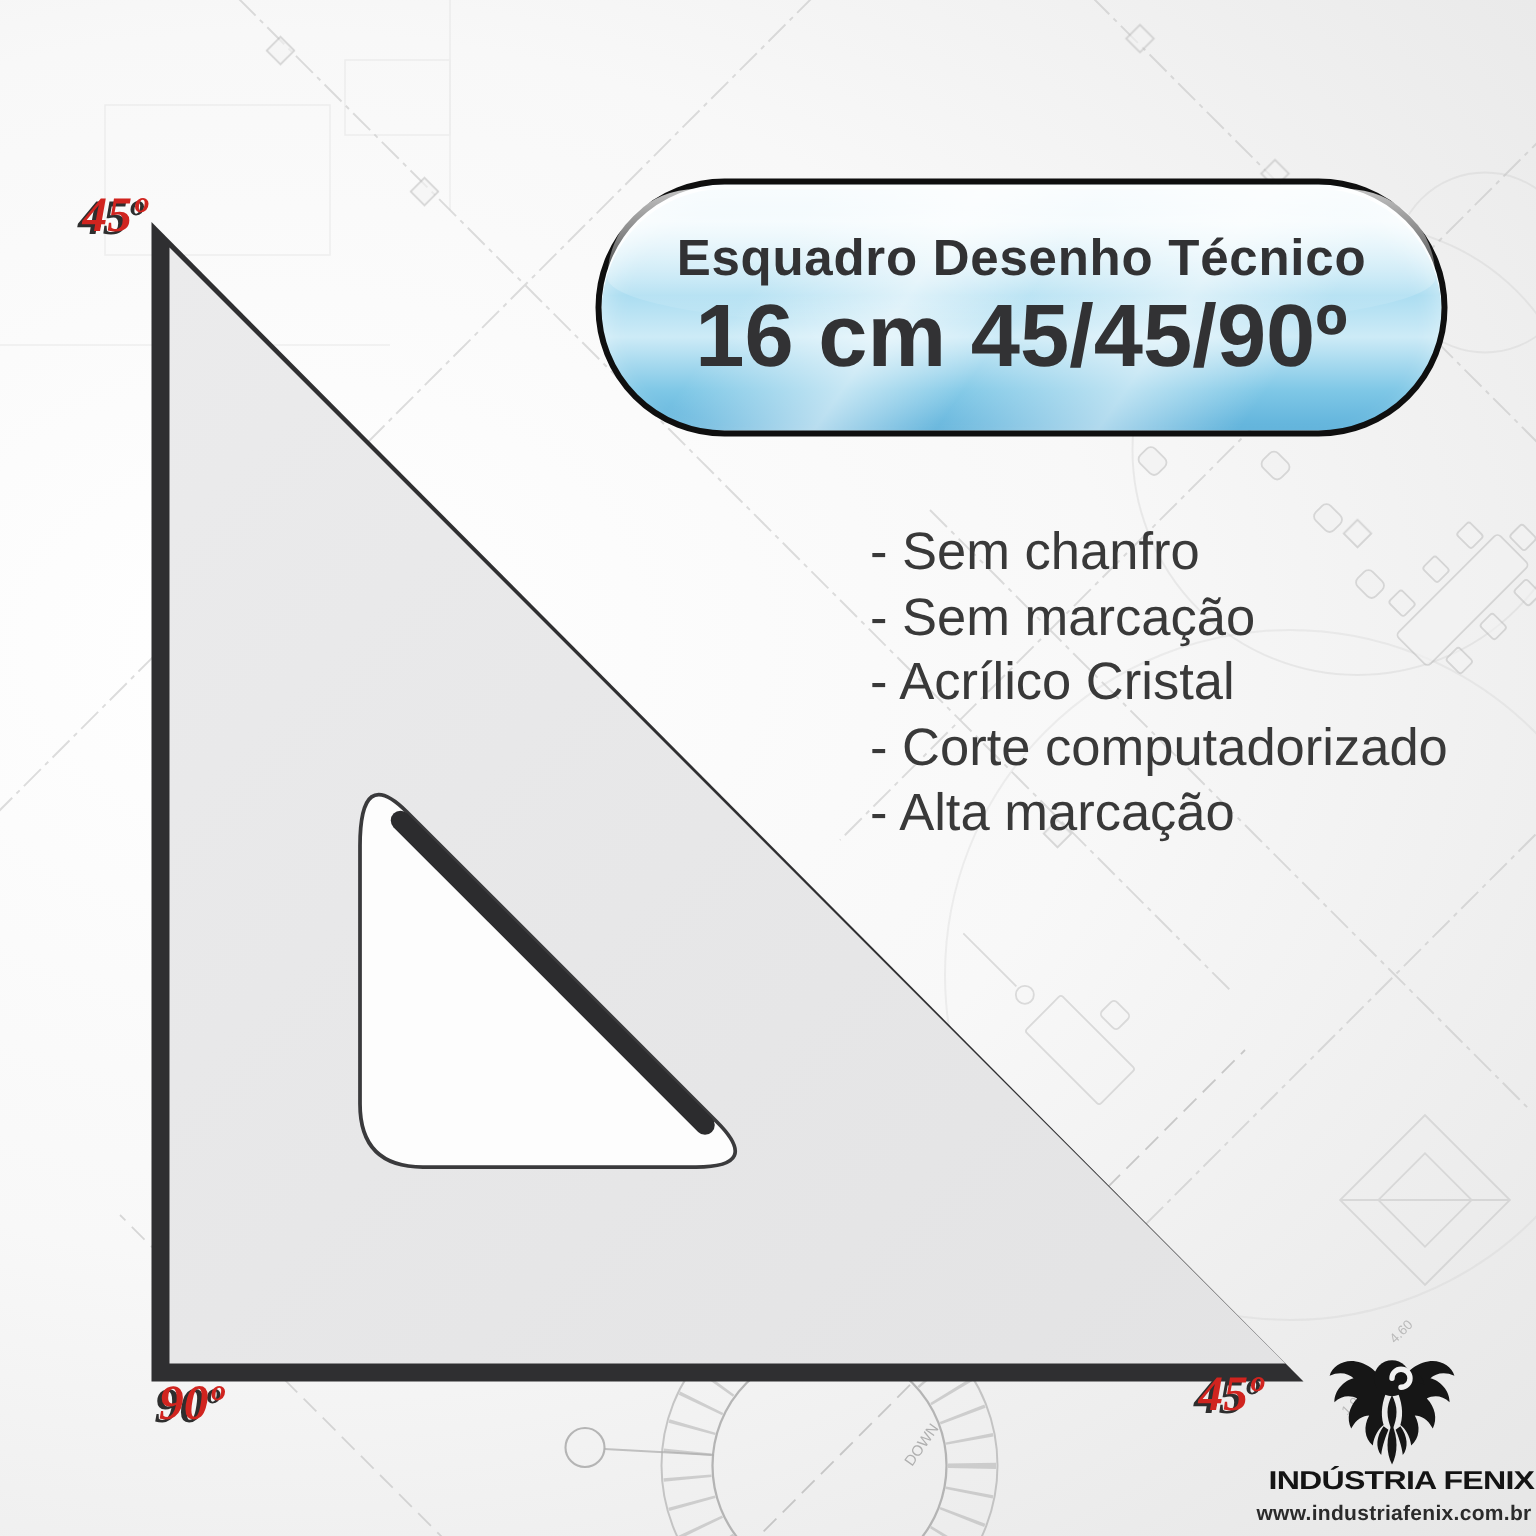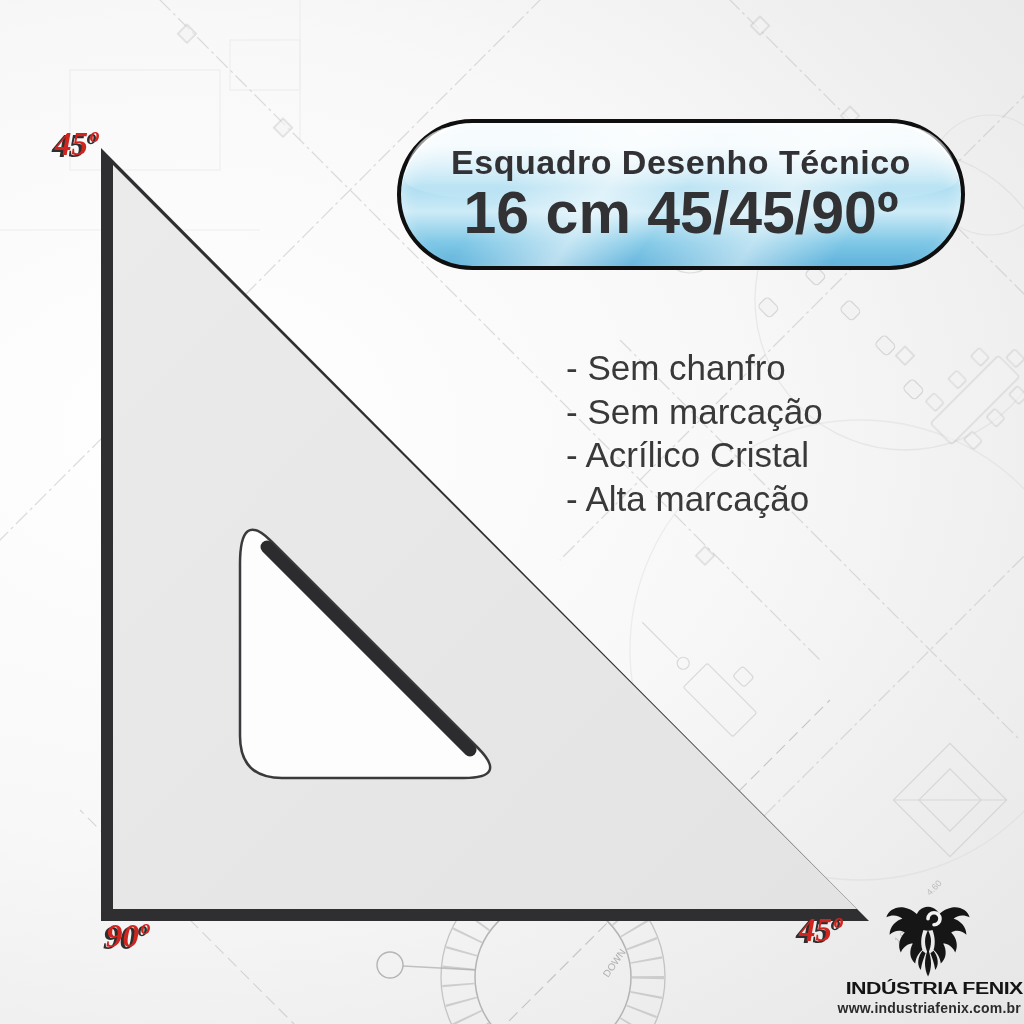--- a/index.html
+++ b/index.html
@@ -5,21 +5,21 @@
   html,body{margin:0;padding:0;background:#dcdcdc;}
   .canvas{
     position:relative;width:1024px;height:1024px;overflow:hidden;
     font-family:"Liberation Sans",sans-serif;
     background:radial-gradient(130% 95% at 18% 42%, #ffffff 0%, #f8f8f8 42%, #ebebeb 74%, #e2e2e2 100%);
   }
   svg.layer{position:absolute;left:0;top:0;width:1024px;height:1024px;}
 
   
   .badge{
-    position:absolute;left:397px;top:119px;width:568px;height:151px;
+    position:absolute;left:397px;top:119px;width:568px;height:172px;
     box-sizing:border-box;border:4px solid #0f0f0f;border-radius:92px;
     background:
       linear-gradient(125deg, rgba(255,255,255,0) 22%, rgba(255,255,255,.55) 38%, rgba(255,255,255,.05) 50%, rgba(255,255,255,.5) 66%, rgba(255,255,255,0) 80%),
       linear-gradient(180deg,#cdeaf7 0%,#e9f7fc 15%,#abddf1 45%,#cdebf7 62%,#7ec7e6 84%,#5fb2db 100%);
     display:flex;flex-direction:column;align-items:center;justify-content:center;
     box-shadow:inset 0 3px 0 rgba(255,255,255,.85), inset 0 12px 18px rgba(255,255,255,.45);
   }
   .badge:before{
     content:"";position:absolute;left:4px;right:4px;top:3px;height:55%;
     border-radius:86px 86px 50% 50%;
@@ -34,21 +34,21 @@
     position:absolute;font-family:"Liberation Serif",serif;
     font-weight:bold;font-style:italic;font-size:33px;color:#d0241f;
     text-shadow:-3px 2px 0 #2e2e2e;letter-spacing:0;
   }
   .angle-top{left:55px;top:126px;}
   .angle-bl{left:106px;top:918px;}
   .angle-br{left:799px;top:912px;}
 
   
   .features{
-    position:absolute;left:566px;top:346px;margin:0;padding:0;list-style:none;
+    position:absolute;left:580px;top:346px;margin:0;padding:0;list-style:none;
     font-size:35px;line-height:43.5px;color:#393939;letter-spacing:0;
   }
 
   
   .brand{position:absolute;left:835px;top:896px;width:186px;text-align:right;}
   .brand .phoenix{display:block;margin:0 auto;width:96px;height:84px;}
   .brand-name{
     font-weight:bold;font-size:21px;color:#141414;letter-spacing:-.5px;white-space:nowrap;
     transform:scale(1.02,.82);transform-origin:center top;margin-top:-2px;
   }
@@ -166,20 +166,21 @@
   </div>
 
   <div class="angle angle-top">45º</div>
   <div class="angle angle-bl">90º</div>
   <div class="angle angle-br">45º</div>
 
   <ul class="features">
     <li>- Sem chanfro</li>
     <li>- Sem marcação</li>
     <li>- Acrílico Cristal</li>
+    <li>- Corte computadorizado</li>
     <li>- Alta marcação</li>
   </ul>
 
   <div class="brand">
     <svg class="phoenix" viewBox="0 0 120 100">
       <g fill="#161616">
 
         <path d="M56 36 C52 24 42 14 30 12 C20 10 10 16 8 24 C16 20 24 22 28 26 C20 28 12 36 12 46 C18 40 26 40 31 43 C24 50 22 60 26 68 C30 60 36 57 41 57 C36 66 37 76 44 82 C45 74 49 68 53 65 C50 55 52 45 56 36 Z"></path>
 
         <path d="M56 36 C52 24 42 14 30 12 C20 10 10 16 8 24 C16 20 24 22 28 26 C20 28 12 36 12 46 C18 40 26 40 31 43 C24 50 22 60 26 68 C30 60 36 57 41 57 C36 66 37 76 44 82 C45 74 49 68 53 65 C50 55 52 45 56 36 Z" transform="matrix(-1 0 0 1 120 0)"></path>

